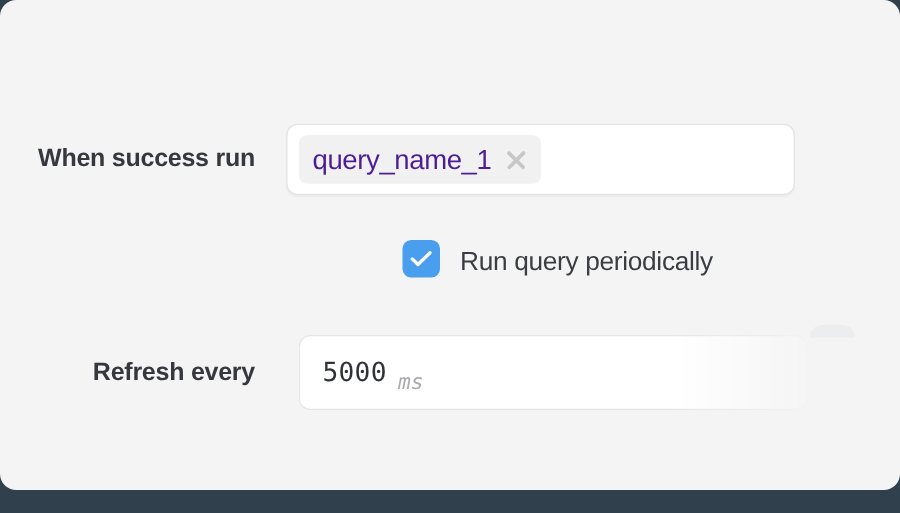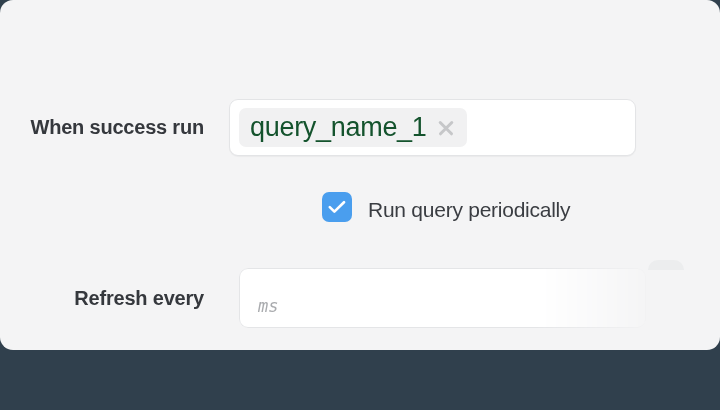--- a/index.html
+++ b/index.html
@@ -13,21 +13,21 @@
     overflow: hidden;
     font-family: "Liberation Sans", sans-serif;
     -webkit-font-smoothing: antialiased;
   }
 
   .panel {
     position: absolute;
     left: 0;
     top: 0;
     width: 720px;
-    height: 350px;
+    height: 392px;
     box-sizing: border-box;
     background: #f4f4f5;
     border-radius: 13px;
     overflow: hidden;
   }
 
   
   .form-row {
     position: absolute;
     display: flex;
@@ -76,22 +76,22 @@
     display: flex;
     align-items: center;
     flex: 0 0 auto;
     height: 39px;
     background: #f1f1f2;
     border-radius: 7px;
     padding: 0 11px;
     gap: 10px;
   }
   .tag-text {
-    font-size: 27px;
-    color: #14532d;
+    font-size: 22px;
+    color: #4c1d95;
     white-space: nowrap;
     letter-spacing: -0.3px;
   }
   .tag-remove {
     position: relative;
     width: 19px;
     height: 19px;
     flex: 0 0 auto;
   }
   .tag-remove::before,
@@ -227,17 +227,18 @@
     </span>
     <span class="checkbox-label">Run query periodically</span>
   </div>
 
   <div class="field-nub"></div>
 
   <div class="form-row row-refresh">
     <div class="field-label">Refresh every</div>
 
     <div class="number-field">
+      <span class="number-value">5000</span>
       <span class="number-unit">ms</span>
     </div>
   </div>
 
 </div>
 
 </body></html>

